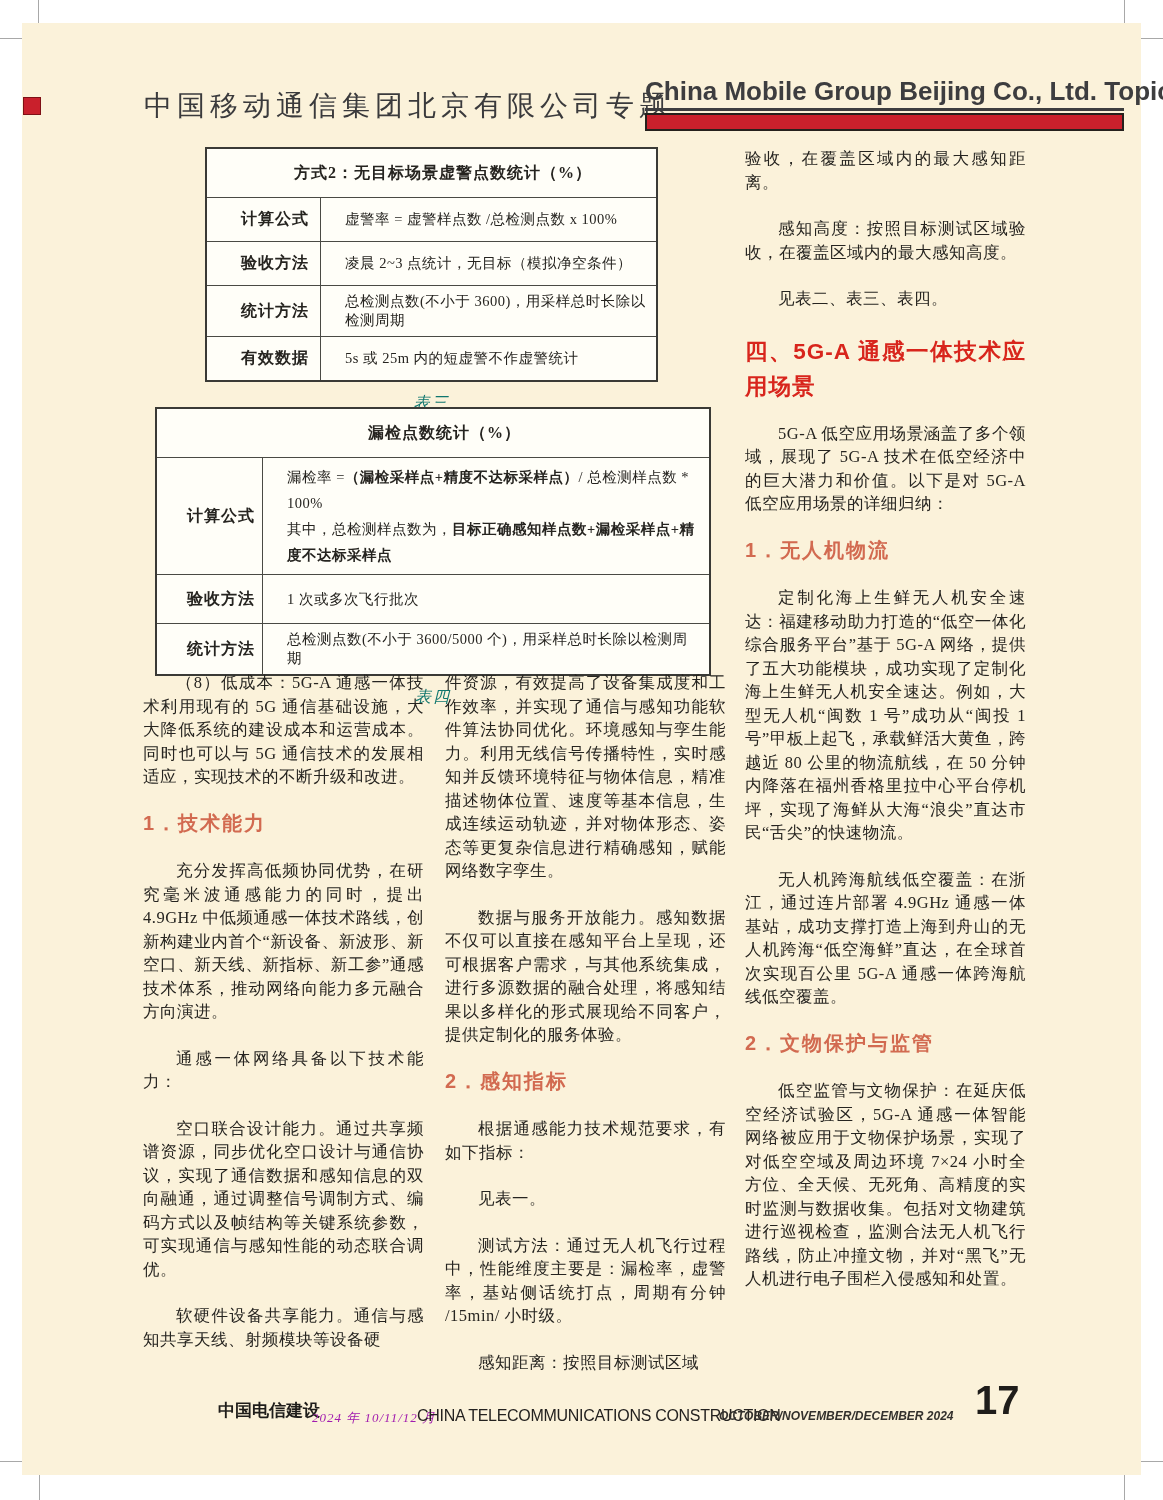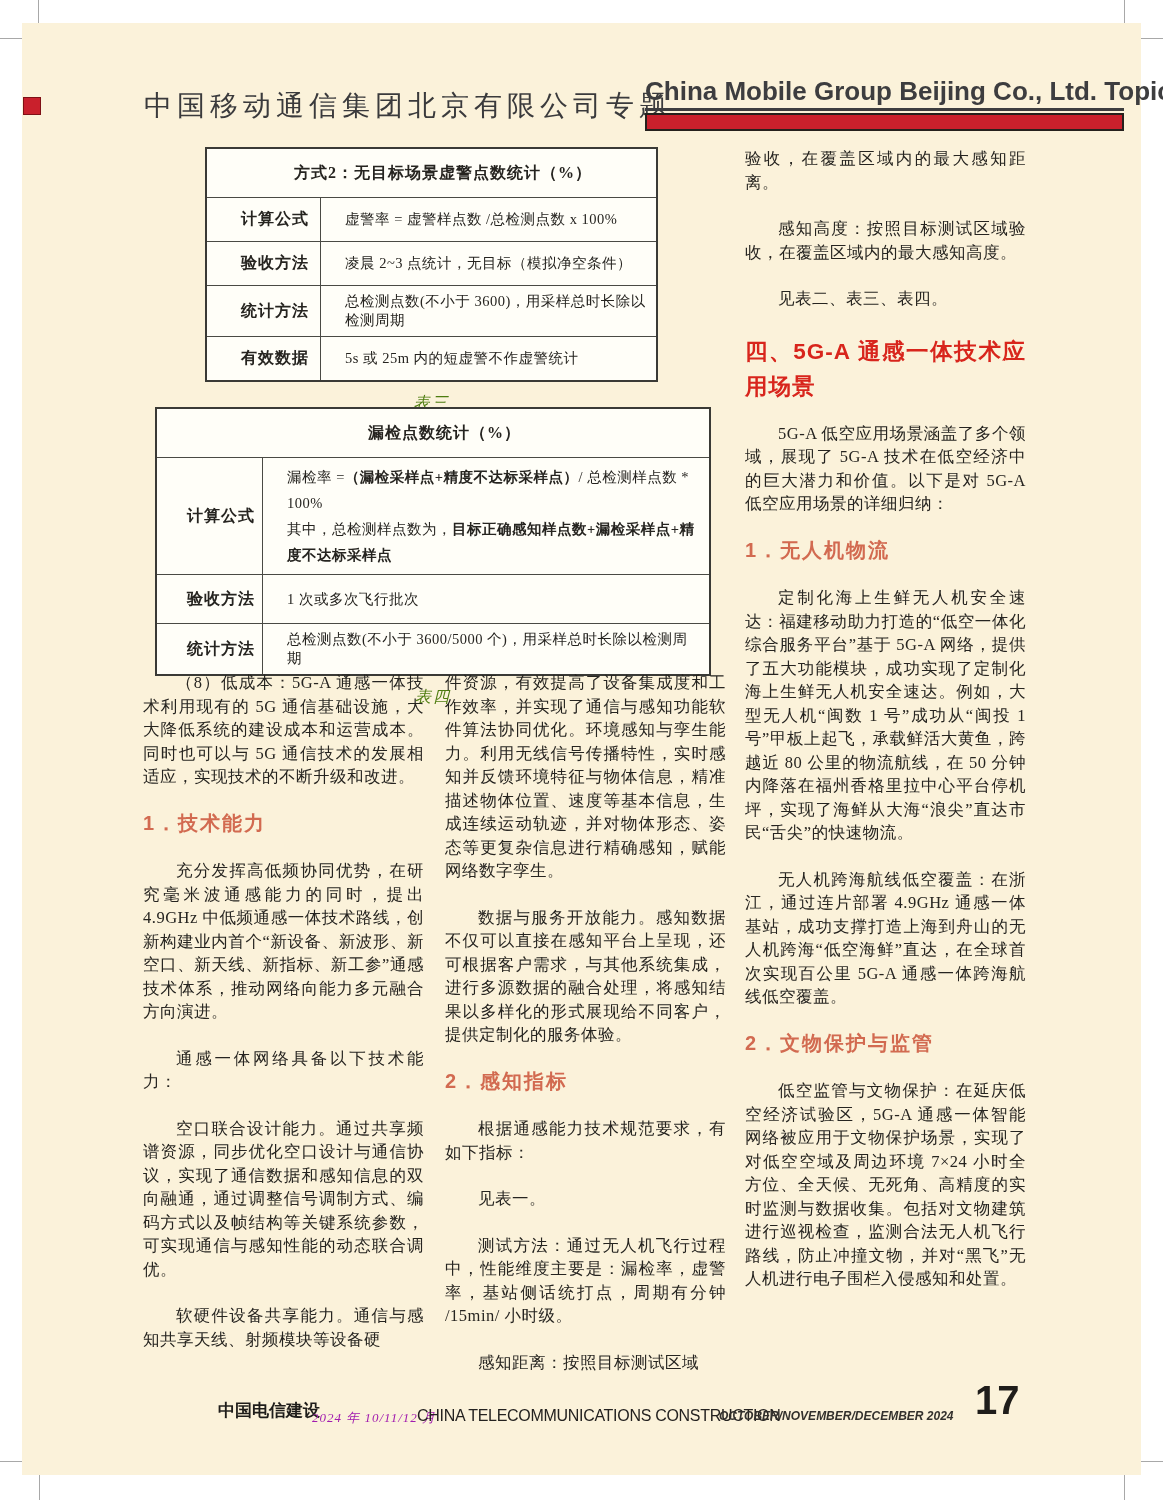--- a/index.html
+++ b/index.html
@@ -25,21 +25,21 @@
   .tbl-wrap.t2{left:133px;top:384px;width:556px;}
   table.dtable{border-collapse:collapse;width:100%;background:#fffef8;border:2px solid #3a3a36;}
   table.dtable td{border:1px solid #4a4a44;vertical-align:middle;padding-left:24px;}
   td.thead{font-weight:bold;text-align:center;font-size:16px;height:46px;letter-spacing:1px;}
   td.lbl{font-weight:bold;text-align:center;font-size:16px;width:88px;letter-spacing:1px;}
   td.val{font-size:14.5px;padding:6px 10px;letter-spacing:.5px;}
   .t1 td.val{height:31px;}
   .t2 td.lbl{width:80px;}
   .t2 td.val{height:36px;}
   .t2 td.val.formula{height:64px;line-height:26px;}
-  .tcaption{text-align:center;margin-top:11px;font-size:16px;font-style:italic;color:#4d7c0f;letter-spacing:2px;}
+  .tcaption{text-align:center;margin-top:11px;font-size:16px;font-style:italic;color:#0f766e;letter-spacing:2px;}
 
   
   .col{position:absolute;width:281px;text-align:justify;font-size:16.5px;line-height:23.5px;letter-spacing:.5px;}
   .col-left{left:121px;top:648px;}
   .col-mid{left:423px;top:648px;}
   .col-right{left:723px;top:124px;}
   .body-p{margin:0 0 23px 0;}
   .indent{text-indent:2em;}
   .sub-h{font-family:"Liberation Sans","DejaVu Sans",sans-serif;font-size:20px;font-weight:bold;
          color:#d26a50;margin:12px 0 24px 0;letter-spacing:2px;text-align:left;}

